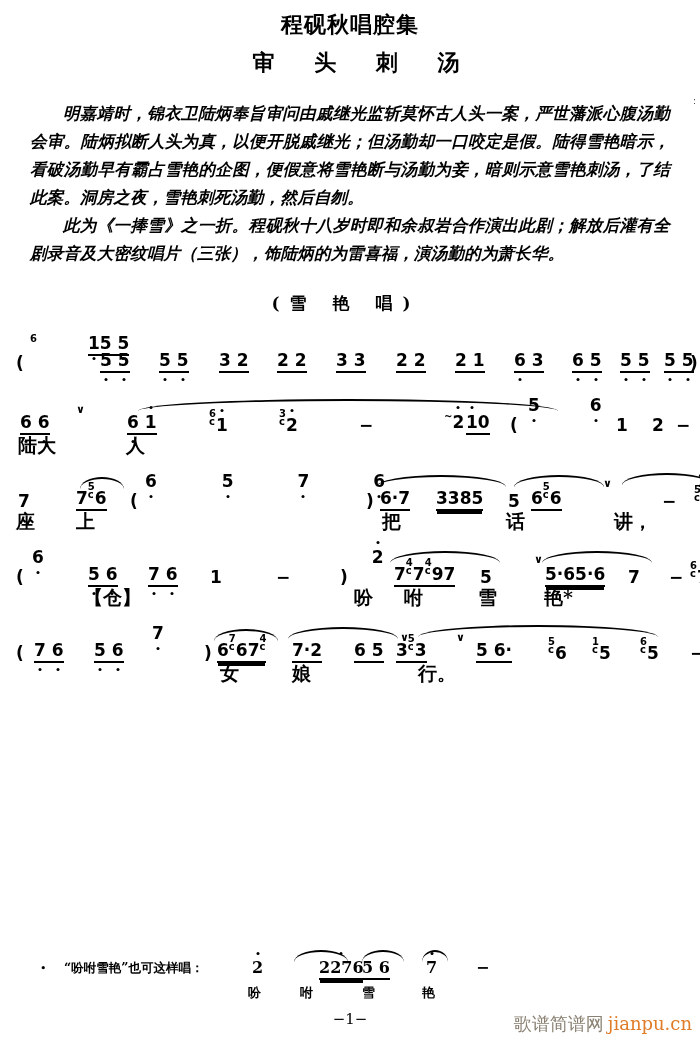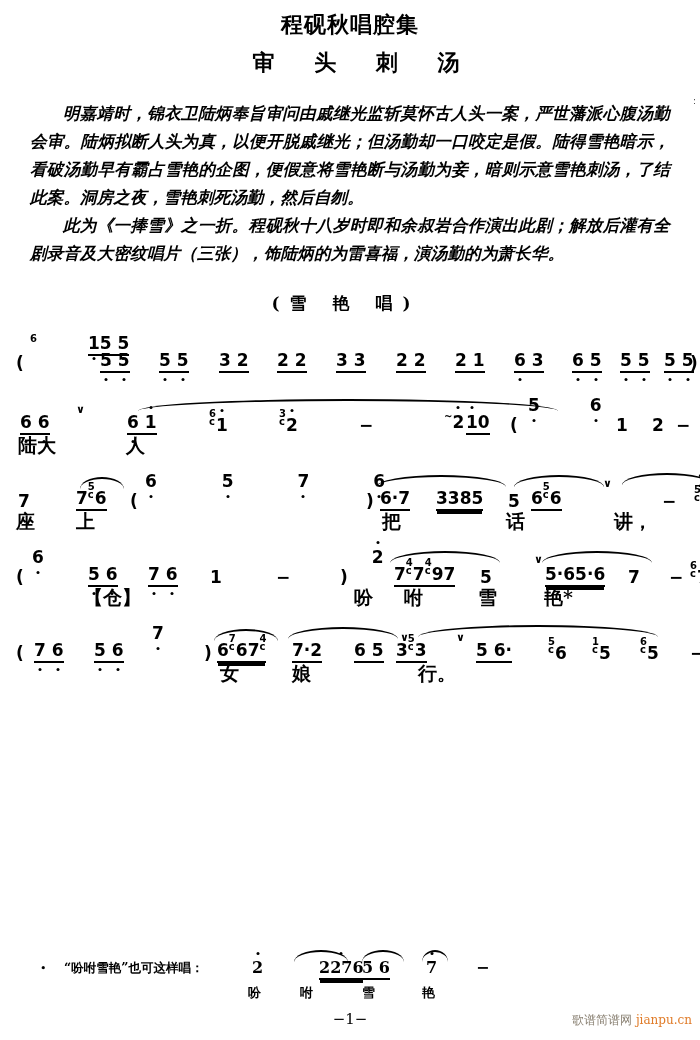--- a/index.html
+++ b/index.html
@@ -144,21 +144,21 @@
   .fn-text { font-size: 12.5px; font-weight: bold; display:inline-block; }
   .fn-bullet { font-size: 11px; margin-right: 6px; }
 
   .page-num {
     position: absolute; left: 0; right: 0; top: 1010px;
     text-align: center; font-size: 15px;
     font-family: "DejaVu Serif", "Liberation Serif", serif;
   }
   .watermark {
     position: absolute; right: 8px; top: 1012px;
-    font-size: 12px; color: #8a8173;
+    font-size: 18px; color: #8a8173;
     font-family: "DejaVu Serif", "Liberation Serif", serif;
   }
   .watermark .wm-url { color: #e07b28; margin-left: 4px; }
 
   .edge-dots { position:absolute; right:4px; top:96px; font-size:9px; color:#444; }
 </style>
 </head>
 <body>
 
 <div class="title-main">程砚秋唱腔集</div>

